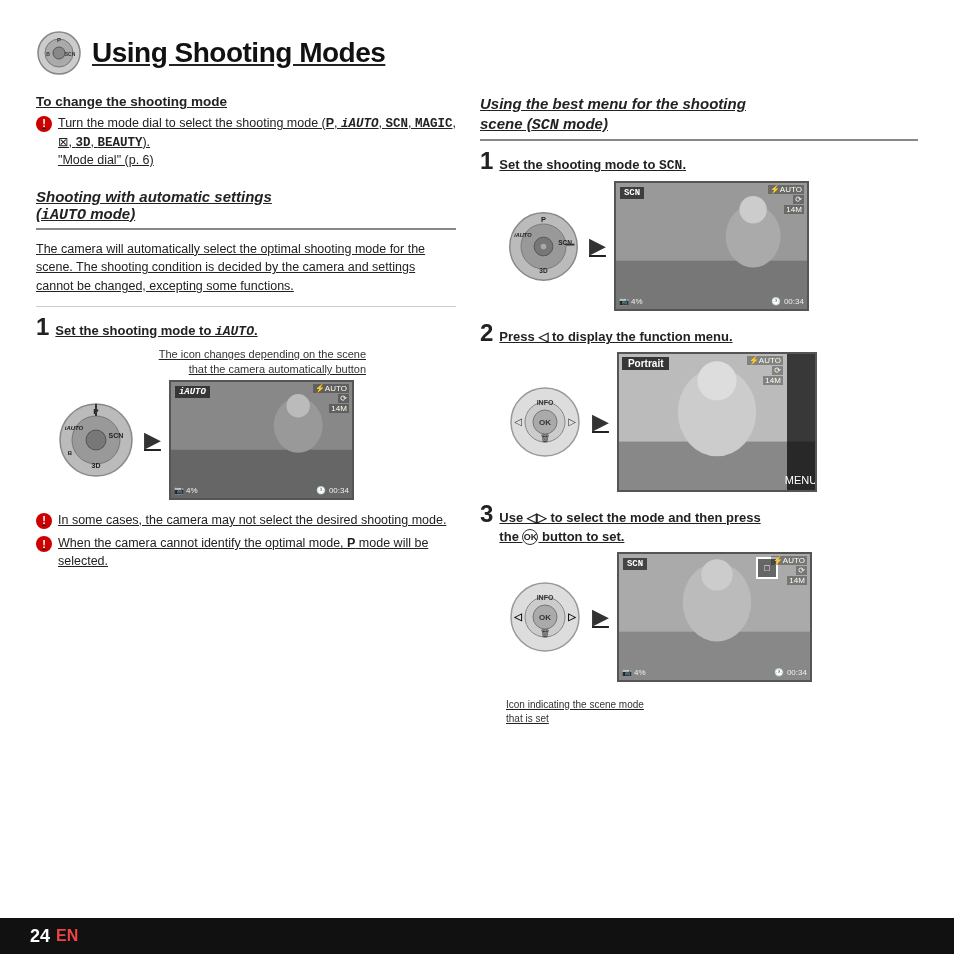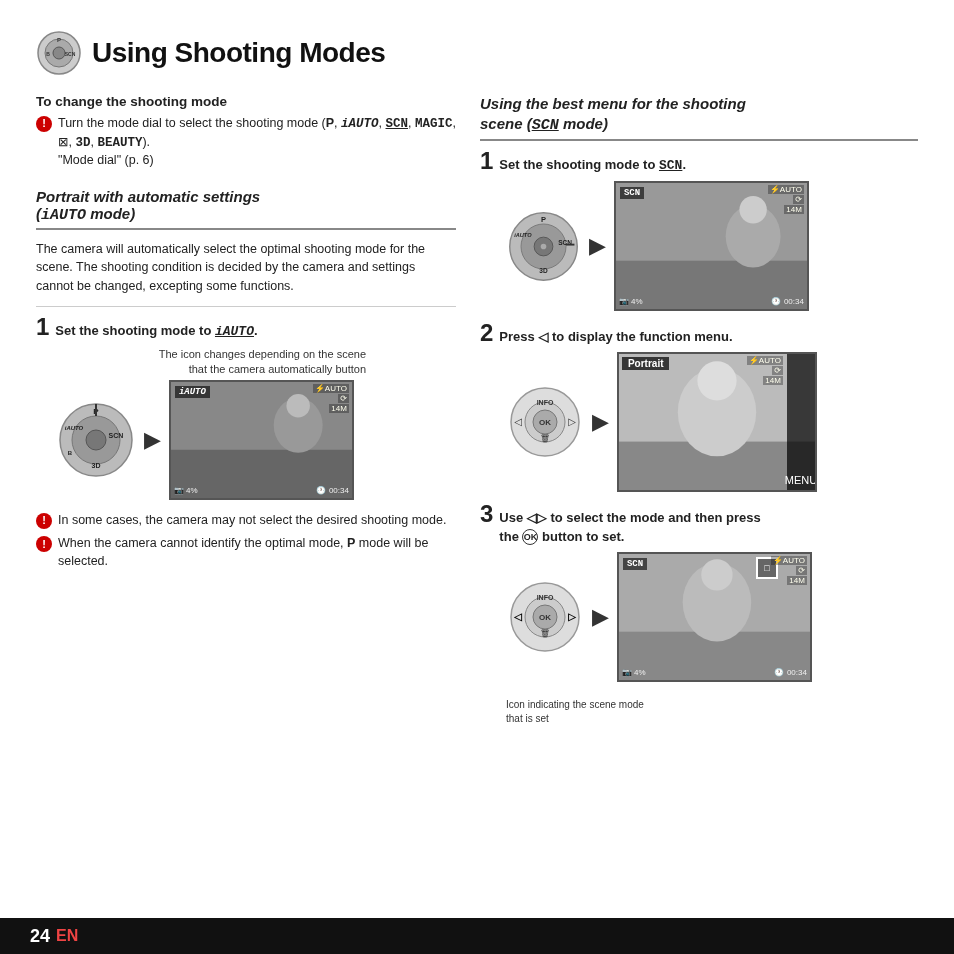--- a/index.html
+++ b/index.html
@@ -12,20 +12,21 @@
       color: #222;
       overflow: hidden;
       position: relative;
     }
 
     .page {
       width: 954px;
       height: 954px;
       padding: 30px 36px 20px 36px;
       position: relative;
+      text-decoration: underline;
     }
 
     
     .page-title-area {
       display: flex;
       align-items: center;
       margin-bottom: 18px;
     }
     .dial-icon {
       width: 46px;
@@ -291,21 +292,21 @@
         <div class="alert-icon">!</div>
         <div>
           Turn the mode dial to select the shooting mode (<strong>P</strong>, <span style="font-family:'Courier New',monospace;font-weight:900;font-style:italic;">iAUTO</span>, <span style="font-family:'Courier New',monospace;font-weight:900;text-decoration:underline;">SCN</span>, <span style="font-family:'Courier New',monospace;font-weight:900;">MAGIC</span>, ⊠, <span style="font-family:'Courier New',monospace;font-weight:900;">3D</span>, <span style="font-family:'Courier New',monospace;font-weight:900;">BEAUTY</span>).<br>
           "Mode dial" (p. 6)
         </div>
       </div>
 
       <div style="height:12px;"></div>
 
       <div class="section-heading-italic">
-        <span>Portrait with automatic settings</span><br>
+        <span>Shooting with automatic settings</span><br>
         <span>(<span class="mode-text" style="font-style:italic;">iAUTO</span> mode)</span>
       </div>
       <hr class="divider">
 
       <div class="body-text">The camera will automatically select the optimal shooting mode for the scene. The shooting condition is decided by the camera and settings cannot be changed, excepting some functions.</div>
 
       <hr class="divider-thin">
 
       <div class="step-row">
         <div class="step-header">

